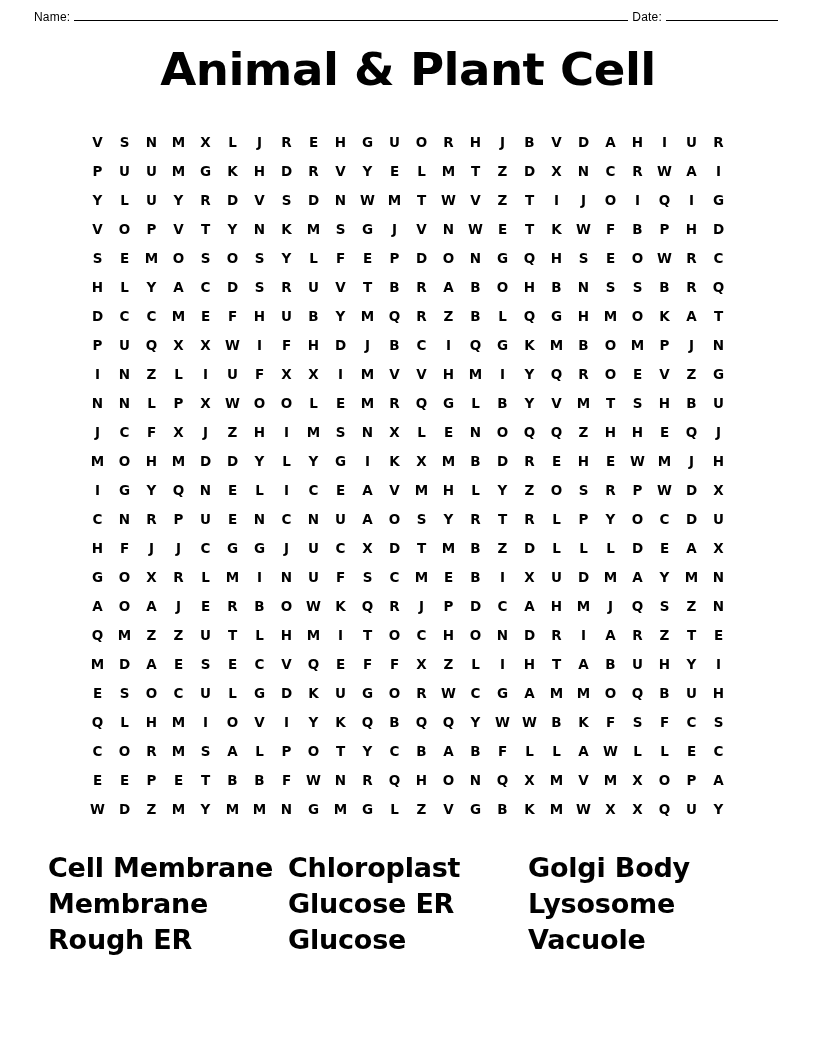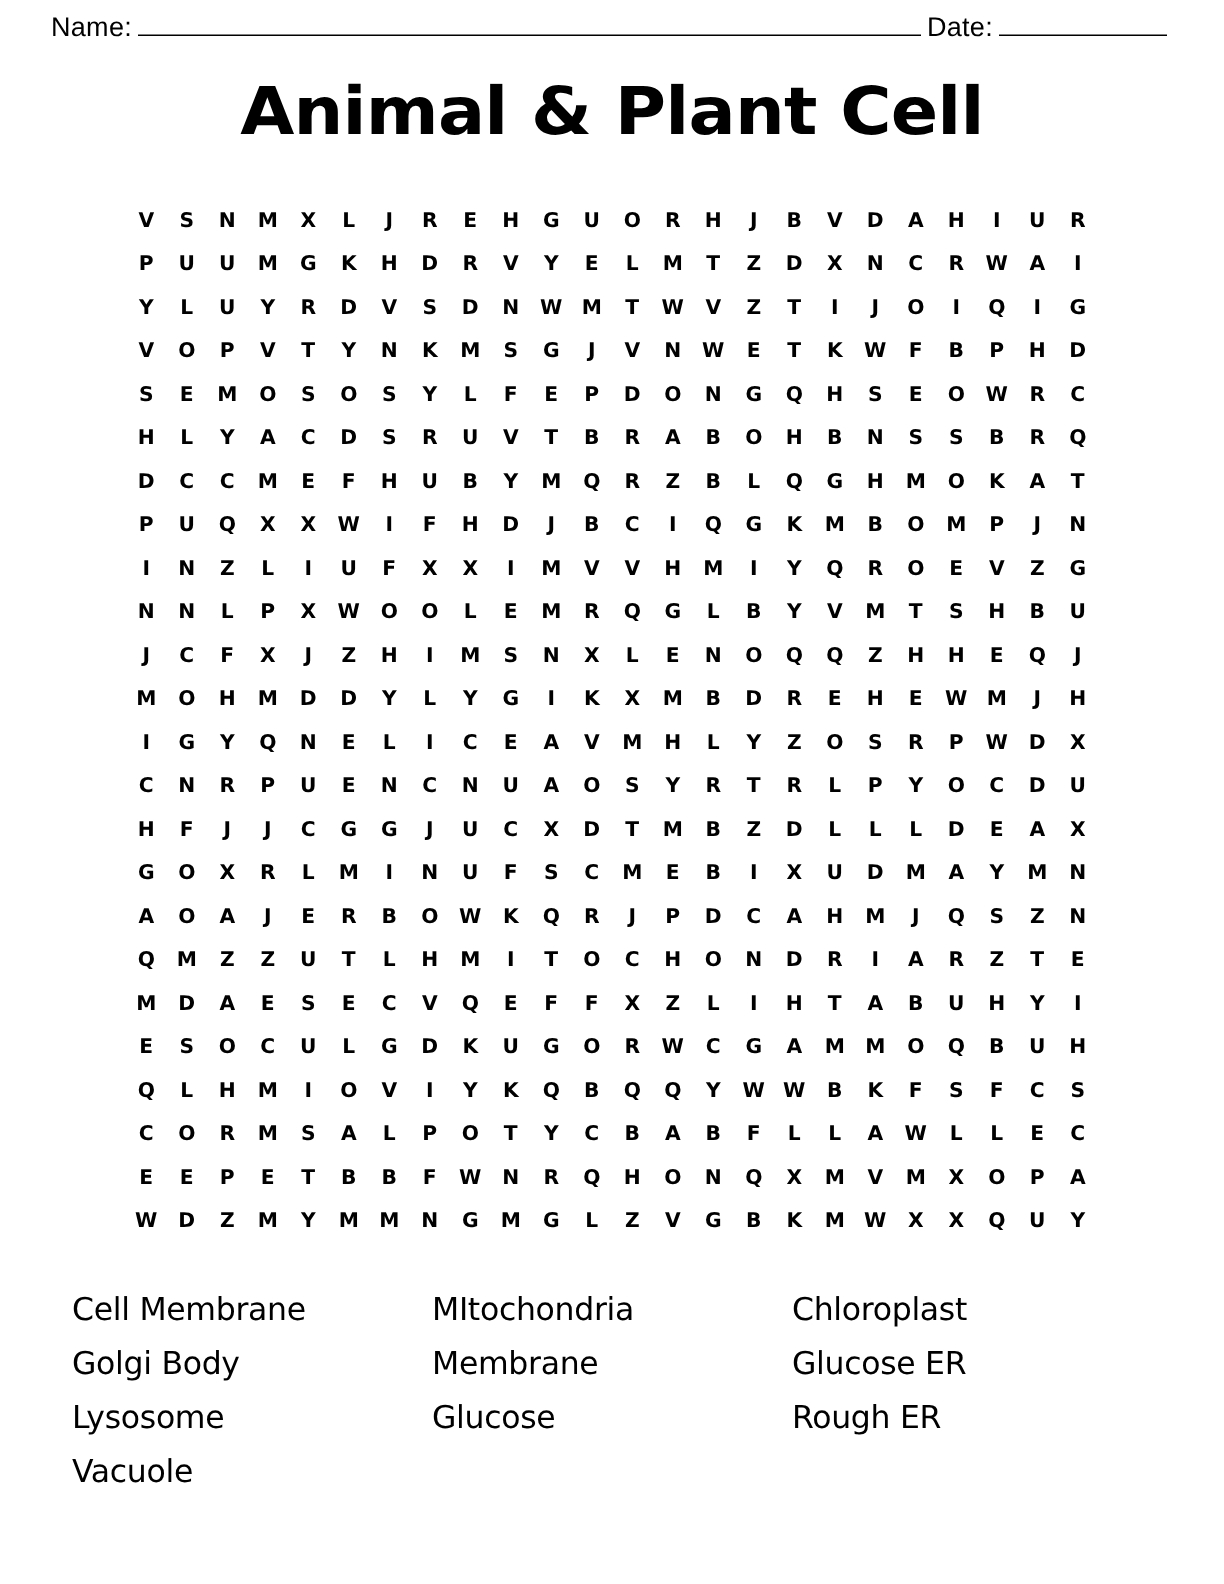--- a/index.html
+++ b/index.html
@@ -26,21 +26,21 @@
   
   .header-line {
     display: flex;
     align-items: baseline;
     font-size: 15px;
     letter-spacing: 0.2px;
     padding-top: 2px;
   }
   .header-label {
     white-space: nowrap;
-    font-size: 18px;
+    font-size: 12px;
   }
   .rule {
     border-bottom: 1px solid #000;
     height: 12px;
     margin: 0 4px;
   }
   .rule-name { flex: 1 1 auto; }
   .rule-date { width: 112px; flex: 0 0 auto; }
   .date-label { }
 
@@ -81,22 +81,22 @@
   .words {
     margin-top: 26px;
     display: grid;
     grid-template-columns: 240px 240px 240px;
     column-gap: 0;
     row-gap: 0;
     padding-left: 14px;
   }
   .word {
     font-family: "DejaVu Sans", sans-serif;
-    font-weight: 400;
-    font-size: 21px;
+    font-weight: 700;
+    font-size: 27px;
     line-height: 36px;
     letter-spacing: -0.2px;
     white-space: nowrap;
   }
 </style>
 </head>
 <body>
 
 <div class="page">
 
@@ -685,24 +685,23 @@
         <div class="cell">X</div>
         <div class="cell">X</div>
         <div class="cell">Q</div>
         <div class="cell">U</div>
         <div class="cell">Y</div>
       </div>
   </div>
 
   <div class="words" id="words">
       <div class="word">Cell Membrane</div>
-      <div class="word">MItochondria</div>
       <div class="word">Chloroplast</div>
       <div class="word">Golgi Body</div>
       <div class="word">Membrane</div>
       <div class="word">Glucose ER</div>
       <div class="word">Lysosome</div>
+      <div class="word">Rough ER</div>
       <div class="word">Glucose</div>
-      <div class="word">Rough ER</div>
       <div class="word">Vacuole</div>
     </div>
 
 </div>
 
 </body></html>

